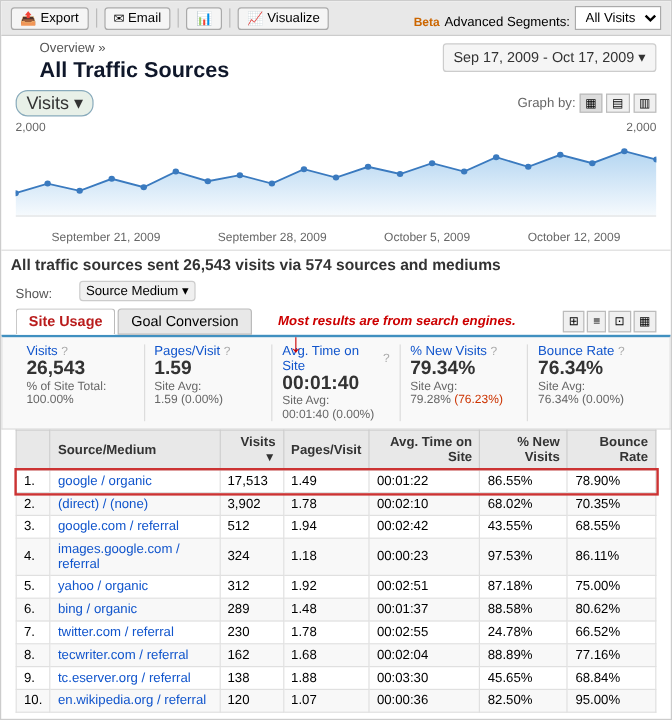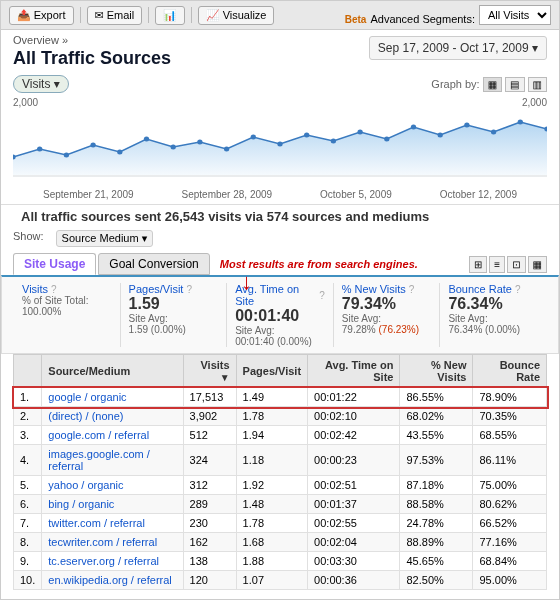--- a/index.html
+++ b/index.html
@@ -9,46 +9,46 @@
     
     
     .toolbar { background: #e8e8e8; border-bottom: 1px solid #ccc; padding: 4px 8px; display: flex; align-items: center; gap: 4px; }
     .toolbar-btn { background: #f5f5f5; border: 1px solid #aaa; border-radius: 3px; padding: 2px 7px; font-size: 11px; cursor: pointer; display: flex; align-items: center; gap: 3px; }
     .toolbar-sep { width: 1px; height: 16px; background: #bbb; margin: 0 2px; }
     .toolbar-right { margin-left: auto; display: flex; align-items: flex-end; gap: 4px; font-size: 11px; }
     .beta-badge { color: #c60; font-weight: bold; font-size: 10px; }
     .all-visits-select { background: #fff; border: 1px solid #aaa; padding: 2px 4px; font-size: 11px; }
 
     
-    .header-area { padding: 4px 12px 0 12px; }
+    .header-area { padding: 4px 12px 0 12px; margin-left: 20px; }
     .breadcrumb { font-size: 11px; color: #555; }
     .page-title { font-size: 18px; font-weight: bold; color: #0f172a; margin: 2px 0; }
     .date-range { float: right; background: #f5f5f5; border: 1px solid #ccc; border-radius: 3px; padding: 4px 8px; font-size: 12px; color: #333; cursor: pointer; margin-top: 2px; }
 
     
     .chart-section { padding: 4px 12px; }
     .chart-controls { display: flex; align-items: center; margin-bottom: 4px; }
-    .visits-pill { background: #e8f0e8; border: 1px solid #8ab; border-radius: 10px; padding: 1px 8px; font-size: 12px; color: #333; cursor: pointer; }
+    .visits-pill { background: #e8f0e8; border: 1px solid #8ab; border-radius: 10px; padding: 1px 8px; font-size: 15px; color: #333; cursor: pointer; }
     .graph-by { margin-left: auto; font-size: 11px; color: #666; display: flex; align-items: center; gap: 3px; }
     .graph-btn { background: #f0f0f0; border: 1px solid #bbb; padding: 1px 4px; cursor: pointer; font-size: 10px; }
     .graph-btn.active { background: #ddd; }
 
     .chart-area { background: #fff; border: none; position: relative; height: 90px; margin-bottom: 2px; }
     .chart-y-label { position: absolute; font-size: 10px; color: #666; }
     .chart-x-labels { display: flex; justify-content: space-between; font-size: 10px; color: #666; padding: 0 30px 0 30px; }
     
     svg.chart { width: 100%; height: 80px; }
 
     
-    .summary-text { font-size: 13px; font-weight: bold; color: #333; padding: 4px 12px 4px 20px; border-top: 1px solid #ddd; }
-    .show-row { padding: 2px 12px 4px 12px; font-size: 11px; color: #555; display: flex; align-items: flex-start; gap: 12px; }
+    .summary-text { font-size: 13px; font-weight: bold; color: #333; padding: 4px 12px 4px 8px; border-top: 1px solid #ddd; }
+    .show-row { padding: 2px 12px 4px 12px; font-size: 11px; color: #555; display: flex; align-items: flex-end; gap: 22px; }
     .show-row a { color: #15c; }
     .source-medium-btn { background: #f0f0f0; border: 1px solid #ccc; border-radius: 3px; padding: 1px 5px; font-size: 11px; cursor: pointer; }
     .tab { padding: 3px 10px; border: 1px solid #bbb; background: #e8e8e8; font-size: 12px; cursor: pointer; border-radius: 3px 3px 0 0; margin-right: 2px; }
-    .tab.active { background: #fff; border-bottom: 1px solid #fff; color: #8b5cf6; font-weight: bold; }
+    .tab.active { background: #fff; border-bottom: 1px solid #fff; color: #b91c1c; font-weight: bold; }
     .tab-icons { margin-left: auto; display: flex; gap: 2px; }
     .tab-icon-btn { background: #f0f0f0; border: 1px solid #bbb; padding: 2px 4px; cursor: pointer; font-size: 10px; }
 
     
     .stats-row { display: flex; border: 1px solid #ddd; border-top: 2px solid #4090c0; background: #f9f9f9; padding: 6px 12px; gap: 0; }
     .stat-item { flex: 1; padding: 0 8px; border-right: 1px solid #ddd; }
     .stat-item:last-child { border-right: none; }
     .stat-label { font-size: 11px; color: #15c; display: flex; align-items: center; gap: 3px; }
     .stat-value { font-size: 16px; font-weight: bold; color: #333; }
     .stat-sub { font-size: 10px; color: #666; }
@@ -172,37 +172,38 @@
   <div class="show-row">
     <span>Show:</span>
     <a href="#">
       <button class="source-medium-btn">Source Medium ▾</button>
     </a>
   </div>
 
   <div style="display:flex; align-items:center; padding: 2px 12px 0 12px; position:relative;">
     <div class="tab active">Site Usage</div>
     <div class="tab">Goal Conversion</div>
-    <span style="color:#cc0000; font-size:11px; font-style:italic; font-weight:bold; margin-left:8px;">Most results are from search engines.</span>
+    <span style="color:#cc0000; font-size:11px; font-style:italic; font-weight:bold; margin-left:20px;">Most results are from search engines.</span>
 
     <span style="position:absolute; left:240px; top:18px; color:#cc0000; font-size:22px; font-weight:bold; z-index:10;">↓</span>
     <div class="tab-icons" style="margin-left:auto;">
       <button class="tab-icon-btn">⊞</button>
       <button class="tab-icon-btn">≡</button>
       <button class="tab-icon-btn">⊡</button>
       <button class="tab-icon-btn">▦</button>
     </div>
   </div>
 
   <div class="stats-row">
     <div class="stat-item">
       <div class="stat-label">
         <span>Visits</span>
         <span style="color:#aaa;font-size:10px;">?</span>
       </div>
+      <div class="stat-value">26,543</div>
       <div class="stat-sub">% of Site Total:</div>
       <div class="stat-sub">100.00%</div>
     </div>
     <div class="stat-item">
       <div class="stat-label">
         <span>Pages/Visit</span>
         <span style="color:#aaa;font-size:10px;">?</span>
       </div>
       <div class="stat-value">1.59</div>
       <div class="stat-sub">Site Avg:</div>

